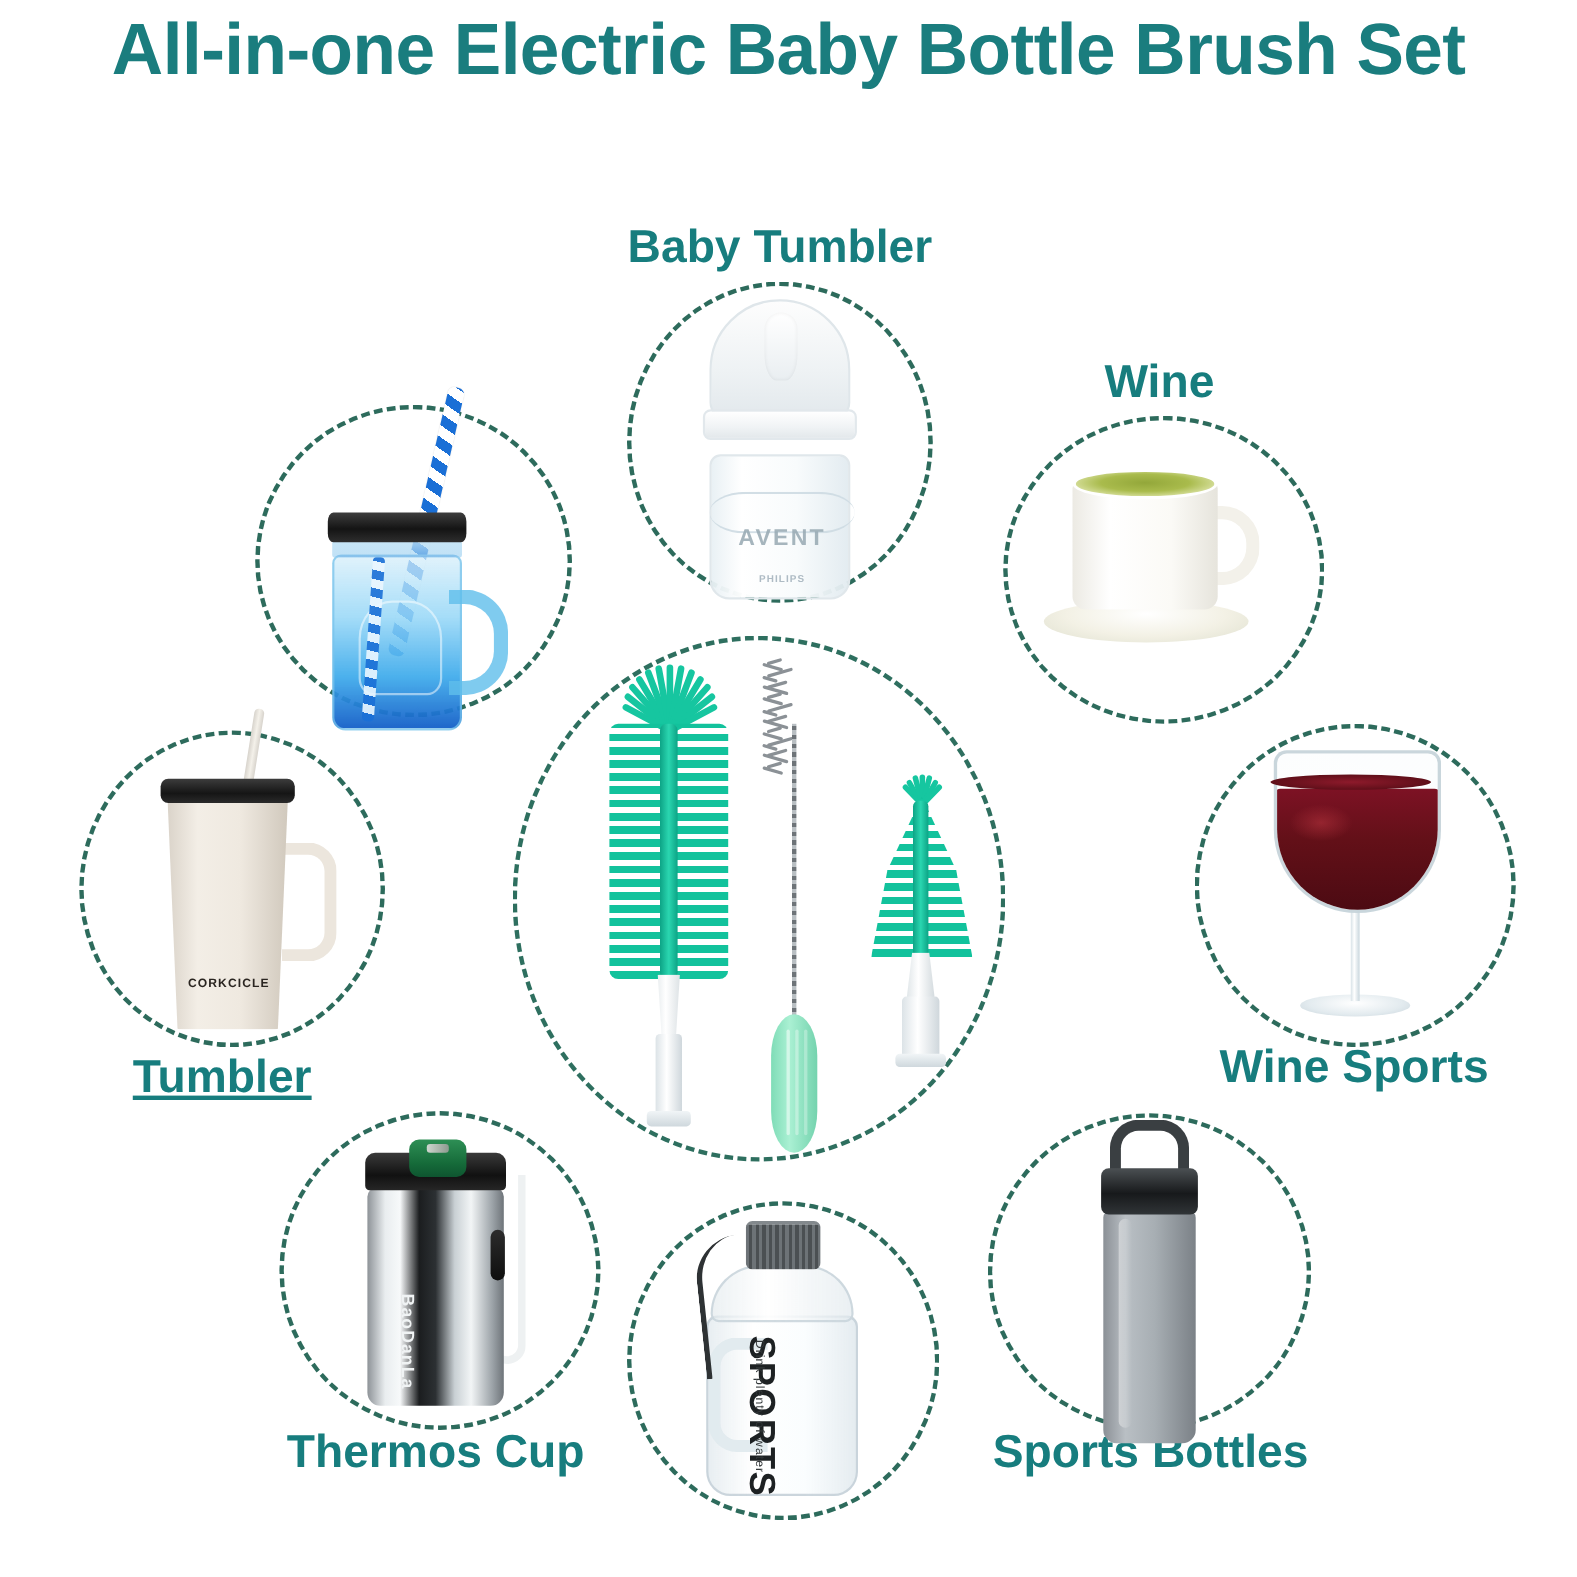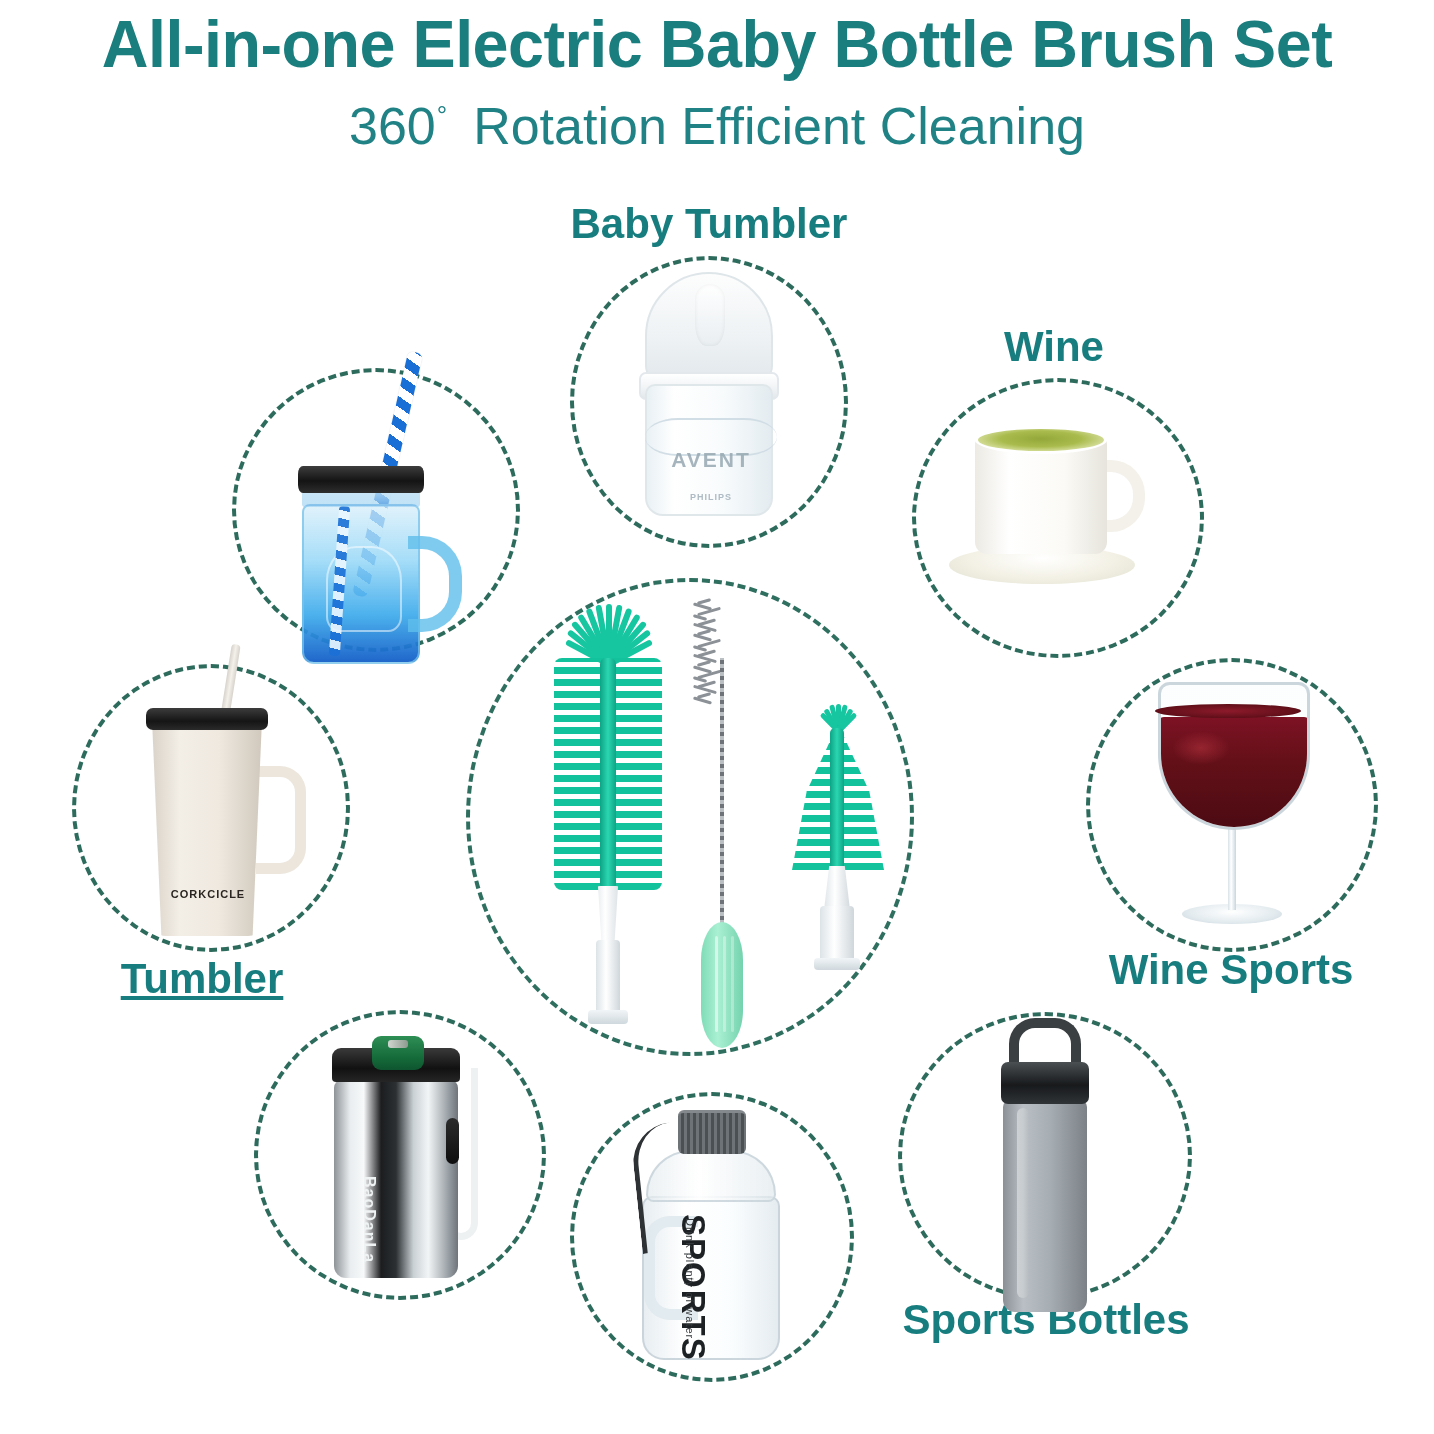--- a/index.html
+++ b/index.html
@@ -118,21 +118,21 @@
     background: linear-gradient(180deg,#ffffff,#e9eef1);
     border-radius: 16px 16px 40% 40%;
     box-shadow: inset 0 0 4px rgba(0,0,0,.07);
   }
   .bb-collar {
     position: absolute; left: 16px; top: 100px; width: 140px; height: 28px;
     background: linear-gradient(180deg,#ffffff,#f0f3f5 60%,#e3e8eb);
     border-radius: 7px; border: 2px solid #e2e8ec;
   }
   .bb-body {
-    position: absolute; left: 22px; top: 112px; width: 128px; height: 132px;
+    position: absolute; left: 22px; top: 141px; width: 128px; height: 132px;
     background: linear-gradient(90deg,
       rgba(232,240,244,.95) 0%, rgba(255,255,255,.98) 22%,
       rgba(248,251,252,.98) 62%, rgba(226,235,240,.95) 100%);
     border: 2px solid #e0e7eb;
     border-radius: 10px 10px 18px 18px;
   }
   .bb-body::before {
     content:""; position:absolute; left:-2px; top:32px; width:132px; height:34px;
     border-top: 2px solid rgba(205,218,226,.9);
     border-bottom: 2px solid rgba(205,218,226,.9);
@@ -431,23 +431,20 @@
     background: linear-gradient(180deg,#f1f5f7,#cfd8dd);
     border-radius: 4px;
   }
 </style>
 </head>
 <body>
 
 <div id="page">
 
   <div class="title">All-in-one Electric Baby Bottle Brush Set</div>
-  <div class="subtitle">
-    <span class="deg-num">360</span><span class="deg-sym">°</span><span>Rotation Efficient Cleaning</span>
-  </div>
 
   <div class="bubble center" style="left:466px; top:578px; width:448px; height:478px;"></div>
 
   <div class="stage" style="left:554px; top:618px; width:108px; height:410px;">
     <div class="brush-big-tip" id="bigTip">
         <span style="transform: rotate(-62deg); height: 48.3284px;"></span>
         <span style="transform: rotate(-51.6667deg); height: 51.6452px;"></span>
         <span style="transform: rotate(-41.3333deg); height: 54.5194px;"></span>
         <span style="transform: rotate(-31deg); height: 56.8577px;"></span>
         <span style="transform: rotate(-20.6667deg); height: 58.5843px;"></span>
@@ -558,20 +555,21 @@
   <div class="stage" style="left:1152px; top:676px; width:164px; height:262px;">
     <div class="wg-foot"></div>
     <div class="wg-stem"></div>
     <div class="wg-bowl">
       <div class="wg-wine"></div>
     </div>
     <div class="wg-surface"></div>
   </div>
 
   <div class="bubble" style="left:254px; top:1010px; width:292px; height:290px;"></div>
+  <div class="lbl" style="left:396px; top:1296px;">Thermos Cup</div>
   <div class="stage" style="left:318px; top:1030px; width:180px; height:262px;">
     <div class="th-strap"></div>
     <div class="th-body">
       <div class="th-brand">BaoDanLa</div>
     </div>
     <div class="th-lid"></div>
     <div class="th-button"></div>
     <div class="th-clip"></div>
   </div>
 

